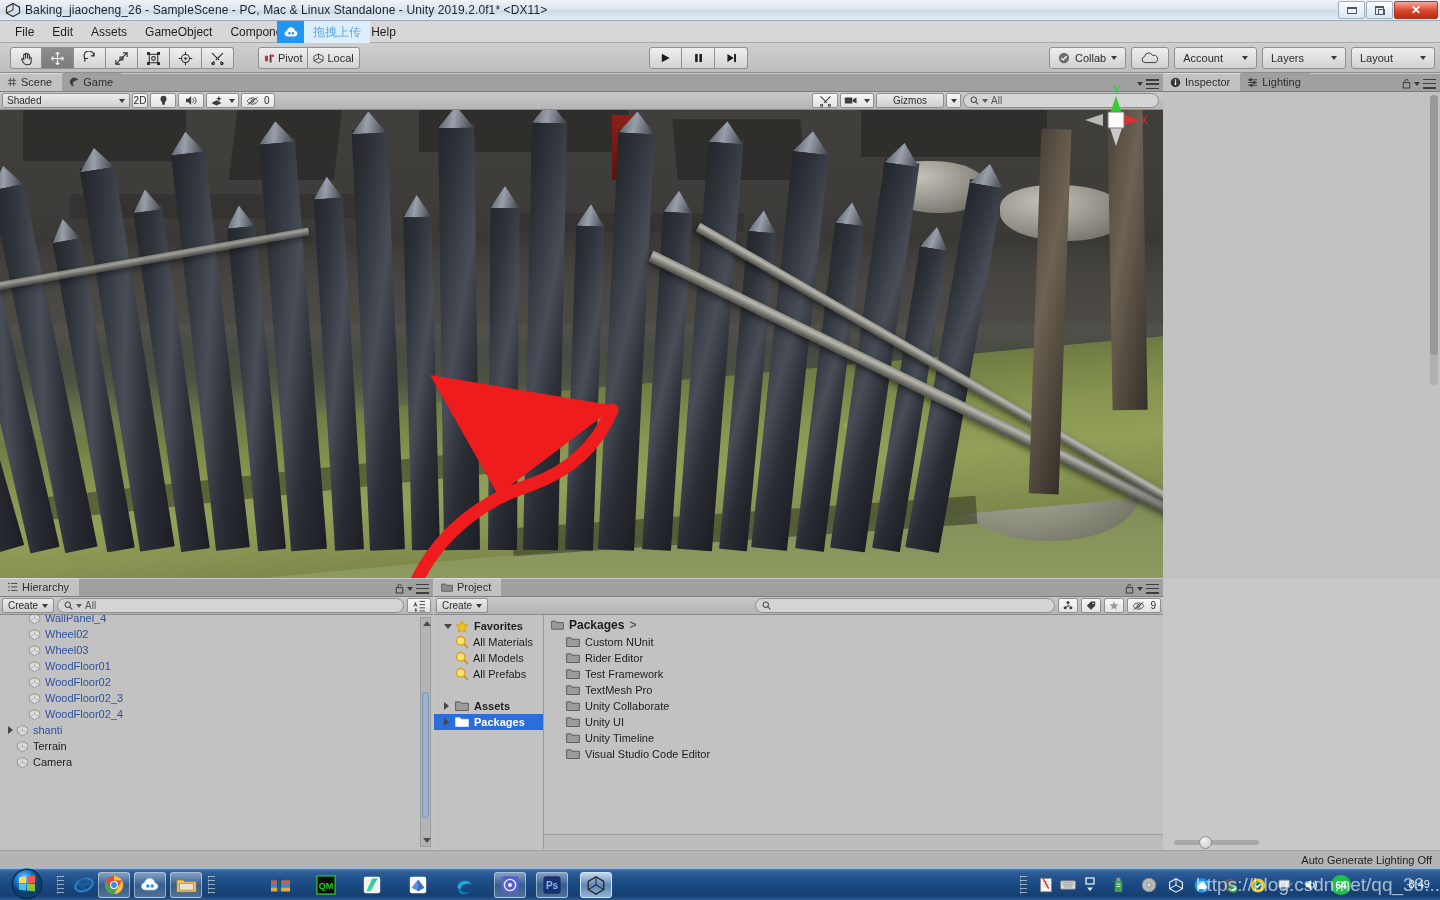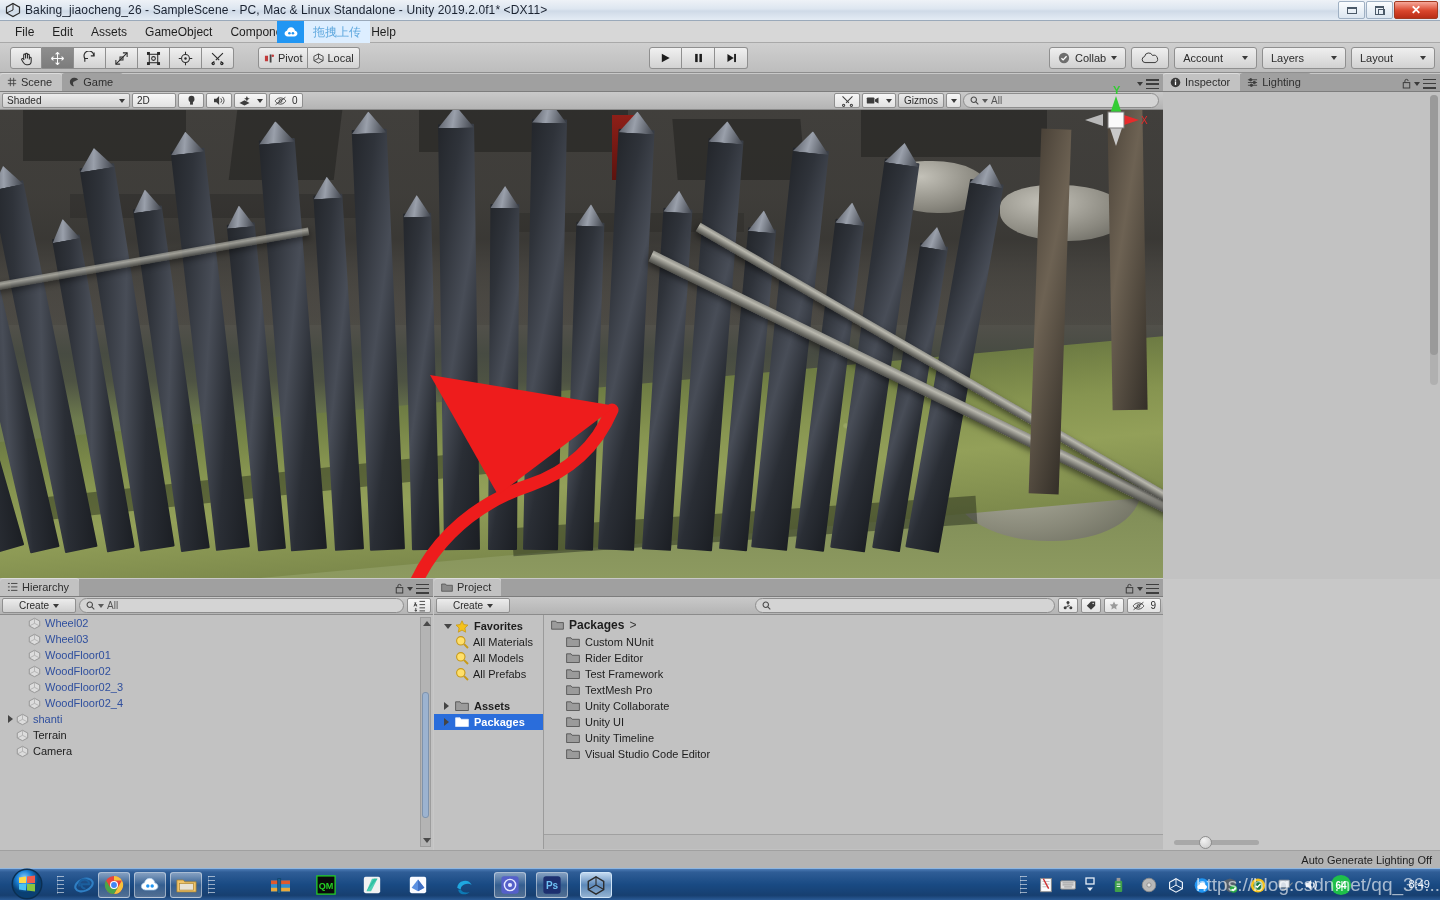--- a/index.html
+++ b/index.html
@@ -193,21 +193,21 @@
   .hierarchy { position: absolute; left: 0; top: 579px; width: 433px; height: 271px; background: #c2c2c2; }
   .panel-tabrow {
     position: relative; height: 18px; background: #a0a0a0; border-bottom: 1px solid #7d7d7d;
     display: flex; align-items: flex-end;
   }
   .panel-toolbar {
     position: relative; height: 18px; background: linear-gradient(to bottom,#c9c9c9,#b4b4b4);
     border-bottom: 1px solid #8b8b8b; display: flex; align-items: center; padding: 0 2px; gap: 3px;
   }
   .create-btn {
-    height: 15px; padding: 0 16px; background: linear-gradient(to bottom,#ececec,#cfcfcf);
+    height: 15px; padding: 0 5px; background: linear-gradient(to bottom,#ececec,#cfcfcf);
     border: 1px solid #8f8f8f; border-radius: 2px; display:flex; align-items:center; gap:4px;
     font-size: 10px; color: #2b2b2b;
   }
   .h-search { flex: 1; }
   .tree { position: relative; height: 234px; background: #c2c2c2; overflow: hidden; }
   .trow { height: 16px; display: flex; align-items: center; font-size: 11px; padding-left: 4px; white-space: nowrap; }
   .trow .tw { width: 12px; flex: none; display: flex; align-items: center; justify-content: center; }
   .cube { width: 13px; height: 13px; flex: none; margin-right: 4px; }
   .tname.prefab { color: #2f4f9e; }
   .tname.plain { color: #202020; }
@@ -447,21 +447,21 @@
           <i></i>
         </span>
     </div>
   </div>
 
   <div class="scene-toolbar">
     <div class="sbtn shade-drop">
       <span>Shaded</span>
       <span class="caret"></span>
     </div>
-    <div class="sbtn flat" style="width:44px;justify-content:flex-start;">
+    <div class="sbtn flat" style="width:16px;justify-content:center;">
         <span>2D</span>
       </div>
     <div class="sbtn flat" style="width:26px;justify-content:center;">
       <svg width="9" height="11" viewBox="0 0 10 12">
           <ellipse cx="5" cy="4.4" rx="3.3" ry="3.6" fill="#3d3d3d"></ellipse>
           <rect x="3.4" y="7.6" width="3.2" height="3" fill="#3d3d3d"></rect>
         </svg>
     </div>
     <div class="sbtn flat" style="width:26px;justify-content:center;">
       <svg width="13" height="11" viewBox="0 0 14 12">
@@ -494,21 +494,21 @@
           <circle cx="11.2" cy="11.2" r="1.2"></circle>
         </svg>
     </div>
     <div class="sbtn flat" style="padding:0 3px;">
       <svg width="14" height="9" viewBox="0 0 15 10">
           <rect x="0.6" y="1.6" width="8.4" height="6.8" rx="1" fill="#3d3d3d"></rect>
           <polygon points="9.6,4 13.6,1.6 13.6,8.4 9.6,6" fill="#3d3d3d"></polygon>
         </svg>
       <span class="caret" style="margin-left:3px;"></span>
     </div>
-    <div class="sbtn" style="padding:0 5px;">
+    <div class="sbtn" style="padding:0 16px;">
       <span>Gizmos</span>
     </div>
     <div class="sbtn flat" style="width:15px;justify-content:center;">
       <span class="caret"></span>
     </div>
     <div class="search-pill" style="width:196px;margin-right:4px;">
       <svg width="9" height="9" viewBox="0 0 10 10" fill="none" stroke="#4a4a4a" stroke-width="1.2">
           <circle cx="4.2" cy="4.2" r="3"></circle>
           <path d="M6.5 6.5L9.2 9.2"></path>
         </svg>
@@ -745,20 +745,29 @@
       <svg width="13" height="12" viewBox="0 0 14 13" stroke="#3d3d3d" stroke-width="1" fill="none">
           <path d="M7 1.5h6M7 5h6M7 8.5h6M7 11.8h6"></path>
           <path d="M2 2.6l2 4.4M1 7l2-4.4M1.4 5.4h3"></path>
           <path d="M3 8.6v3.6M1.8 10.8L3 12.2l1.2-1.4"></path>
         </svg>
     </div>
   </div>
 
   <div class="tree">
     <div id="hierarchy-rows">
+        <div class="trow" style="margin-top: -5px;">
+          <span class="tw"></span>
+          <span class="tw"></span>
+          <span class="cube"><svg width="13" height="13" viewBox="0 0 14 14">
+              <polygon points="7,1.4 12.6,4.3 12.6,9.7 7,12.6 1.4,9.7 1.4,4.3" fill="#dcdcdc" stroke="#8d8d8d" stroke-width=".9"></polygon>
+              <path d="M7 1.4v5.4L1.5 9.7M7 6.8l5.6 2.9" fill="none" stroke="#a8a8a8" stroke-width=".8"></path>
+            </svg></span>
+          <span class="tname prefab">WallPanel_4</span>
+        </div>
         <div class="trow">
           <span class="tw"></span>
           <span class="tw"></span>
           <span class="cube"><svg width="13" height="13" viewBox="0 0 14 14">
               <polygon points="7,1.4 12.6,4.3 12.6,9.7 7,12.6 1.4,9.7 1.4,4.3" fill="#dcdcdc" stroke="#8d8d8d" stroke-width=".9"></polygon>
               <path d="M7 1.4v5.4L1.5 9.7M7 6.8l5.6 2.9" fill="none" stroke="#a8a8a8" stroke-width=".8"></path>
             </svg></span>
           <span class="tname prefab">Wheel02</span>
         </div>
         <div class="trow">

